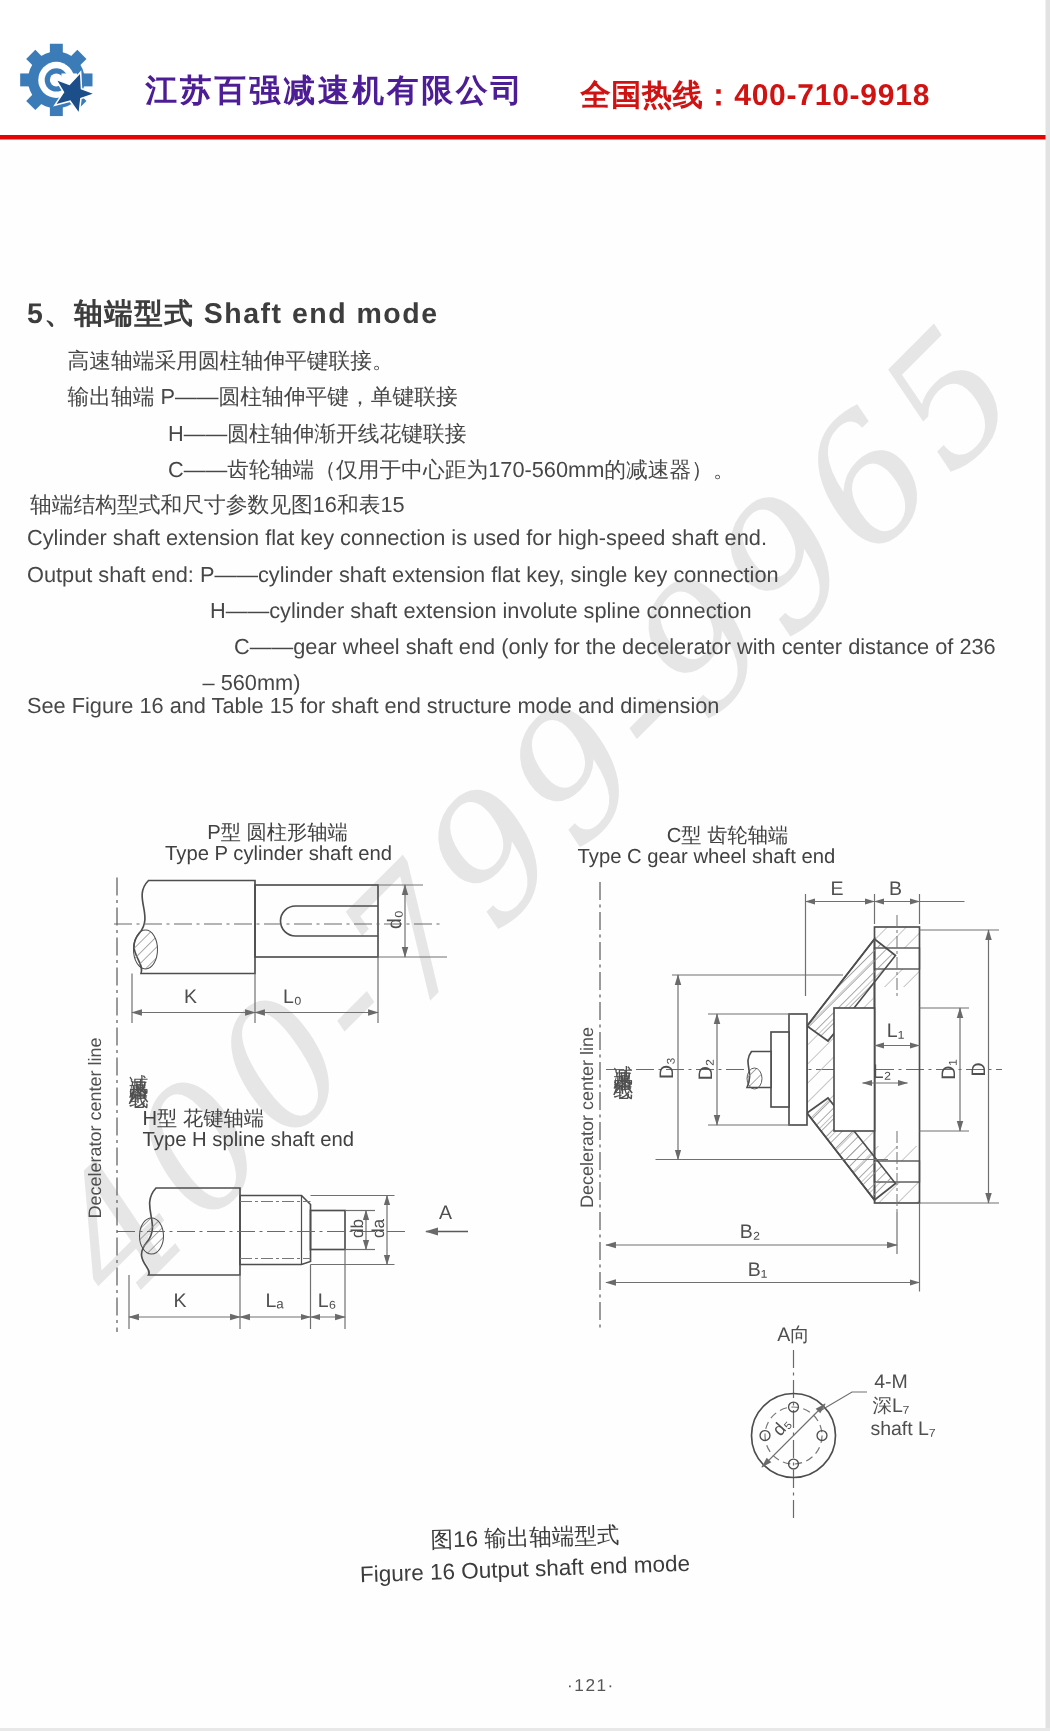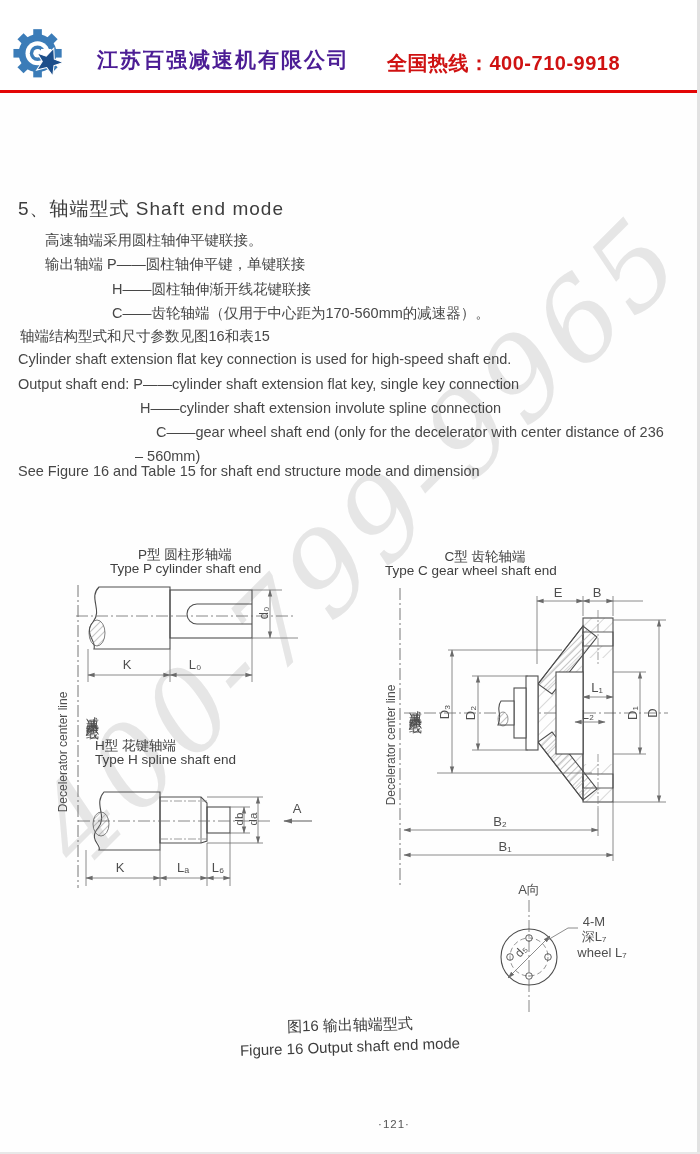--- a/index.html
+++ b/index.html
@@ -15,21 +15,21 @@
   .redline{position:absolute;left:0;top:90px;width:700px;height:3px;background:#e30505;z-index:3;}
   .edge-r{position:absolute;right:0;top:0;width:3px;height:1154px;background:#e2e2e2;z-index:4;}
   .edge-b{position:absolute;left:0;bottom:0;width:700px;height:2px;background:#e8e8e8;z-index:4;}
   
   .wmark{position:absolute;left:-60px;top:505px;width:780px;text-align:center;
          font-family:"DejaVu Serif",serif;font-style:italic;font-size:112px;
          color:#cfcfcf;opacity:.5;letter-spacing:6px;transform:rotate(-45deg);
          z-index:0;pointer-events:none;white-space:nowrap;}
   
   .txt{position:absolute;color:#474747;font-size:14.5px;white-space:nowrap;z-index:2;}
-  .heading{position:absolute;left:18px;top:196px;font-size:19px;font-weight:normal;
+  .heading{position:absolute;left:18px;top:196px;font-size:19px;font-weight:bold;
            color:#3d3d3d;letter-spacing:1px;z-index:2;white-space:nowrap;}
   
   .dwg-title{position:absolute;font-size:13.5px;color:#414141;z-index:2;white-space:nowrap;}
   .lbl{position:absolute;font-size:13px;color:#4f4f4f;white-space:nowrap;
        transform:translate(-50%,-50%);z-index:2;}
   .lbl.rot{transform:translate(-50%,-50%) rotate(-90deg);}
   .lbl.rot45{transform:translate(-50%,-50%) rotate(-48deg);}
   .vcn{position:absolute;writing-mode:vertical-rl;text-orientation:upright;
        font-size:13px;letter-spacing:2px;color:#4f4f4f;z-index:2;}
   .svgwrap{position:absolute;left:0;top:0;width:700px;height:1154px;z-index:1;}
@@ -241,21 +241,21 @@
   <div class="lbl" style="left:597px;top:687px">L₁</div>
   <div class="lbl" style="left:588px;top:714px">L₂</div>
   <div class="lbl rot" style="left:632px;top:713px">D₁</div>
   <div class="lbl rot" style="left:652px;top:713px">D</div>
   <div class="lbl" style="left:500px;top:821px">B₂</div>
   <div class="lbl" style="left:505px;top:846px">B₁</div>
 
   <div class="lbl" style="left:529px;top:890px">A向</div>
   <div class="lbl" style="left:594px;top:921px">4-M</div>
   <div class="lbl" style="left:594px;top:937px">深L₇</div>
-  <div class="lbl" style="left:602px;top:952px">wheel L₇</div>
+  <div class="lbl" style="left:602px;top:952px">shaft L₇</div>
   <div class="lbl rot45" style="left:521px;top:951px;font-size:12px">d₅</div>
 
   <div class="caption" style="top:1016px;transform:rotate(-1.5deg)">图16 输出轴端型式</div>
   <div class="caption" style="top:1038px;transform:rotate(-2deg)">Figure 16  Output shaft end mode</div>
 
   <div class="pagenum">·121·</div>
 
 </div>
 
 </body></html>

